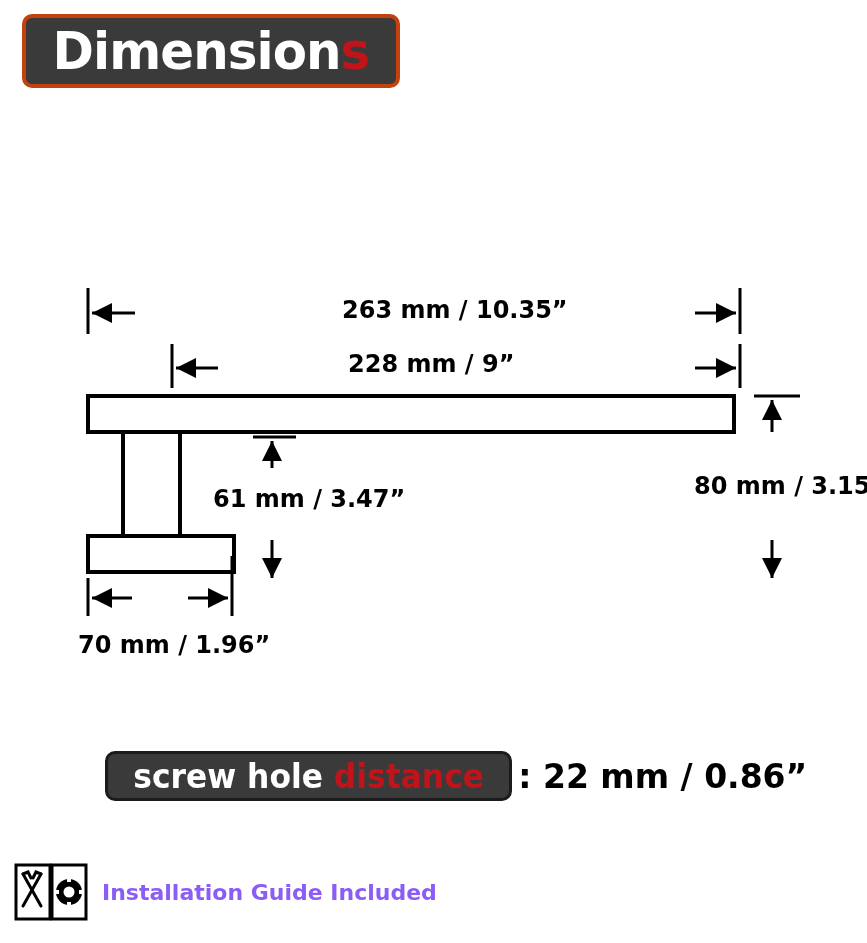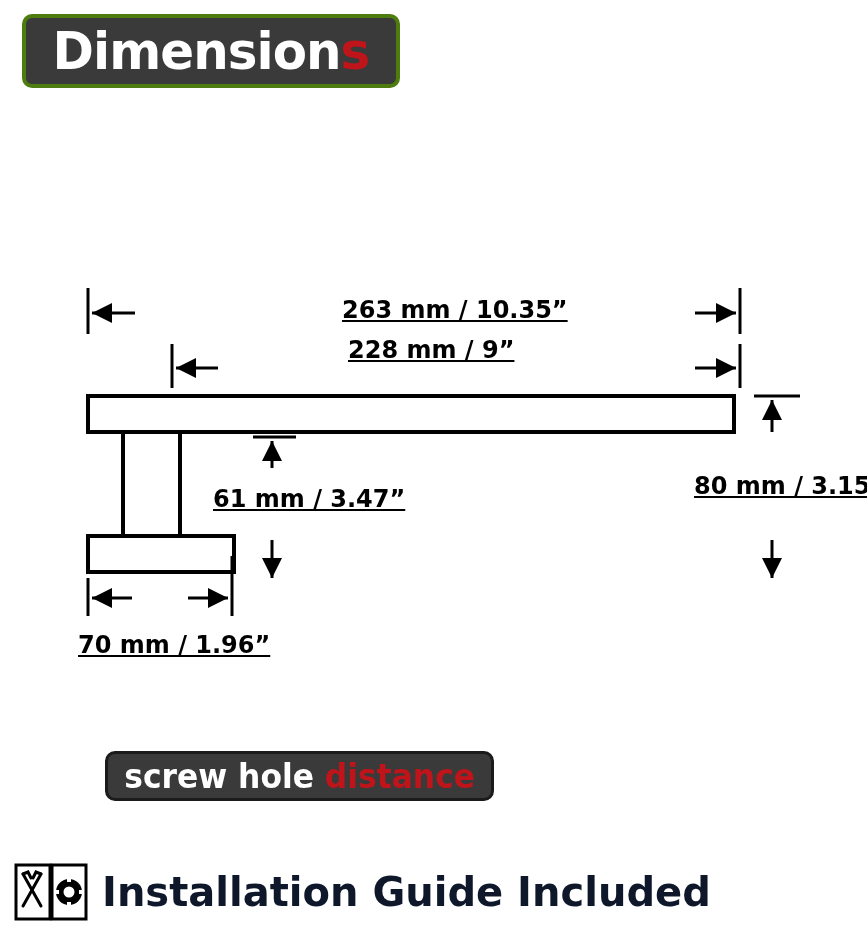--- a/index.html
+++ b/index.html
@@ -17,21 +17,21 @@
   }
 
   
   .title-badge {
     position: absolute;
     left: 22px;
     top: 14px;
     width: 378px;
     height: 74px;
     background: #3a3a3a;
-    border: 4px solid #4d7c0f;
+    border: 4px solid #c2410c;
     border-radius: 10px;
     box-sizing: border-box;
     display: flex;
     align-items: center;
     justify-content: center;
   }
   .title-text {
     font-family: "DejaVu Sans", sans-serif;
     font-weight: bold;
     font-size: 52px;
@@ -55,24 +55,23 @@
   }
 
   
   .dim-label {
     position: absolute;
     font-family: "DejaVu Sans", sans-serif;
     font-weight: bold;
     font-size: 24px;
     color: #000000;
     white-space: nowrap;
-    text-decoration: underline;
   }
   .dim-263 { left: 342px; top: 296px; }
-  .dim-228 { left: 348px; top: 336px; }
+  .dim-228 { left: 348px; top: 350px; }
   .dim-80  { left: 694px; top: 472px; }
   .dim-61  { left: 213px; top: 485px; }
   .dim-50  { left: 78px;  top: 631px; }
 
   
   .screw-row {
     position: absolute;
     left: 105px;
     top: 750px;
     display: flex;
@@ -80,21 +79,21 @@
     height: 52px;
   }
   .screw-badge {
     background: #3a3a3a;
     border: 3px solid #1b1b1b;
     border-radius: 10px;
     height: 50px;
     box-sizing: border-box;
     display: flex;
     align-items: center;
-    padding: 0 7px;
+    padding: 0 16px;
   }
   .screw-badge-text {
     font-family: "DejaVu Sans", sans-serif;
     font-weight: bold;
     font-size: 33px;
     line-height: 1;
     color: #ffffff;
     white-space: nowrap;
     transform: scaleX(0.95);
   }
@@ -117,22 +116,22 @@
     align-items: center;
   }
   .guide-icon {
     width: 74px;
     height: 60px;
     flex: 0 0 auto;
   }
   .guide-text {
     font-family: "DejaVu Sans", sans-serif;
     font-weight: bold;
-    font-size: 40px;
-    color: #0f172a;
+    font-size: 22px;
+    color: #8b5cf6;
     margin-left: 14px;
     white-space: nowrap;
   }
 </style>
 </head>
 <body>
 
 <div class="title-badge">
   <div class="title-text"><span>Dimension</span><span class="accent">s</span></div>
 </div>
@@ -201,20 +200,21 @@
 <div class="dim-label dim-263">263  mm / 10.35”</div>
 <div class="dim-label dim-228">228  mm / 9”</div>
 <div class="dim-label dim-80">80  mm / 3.15”</div>
 <div class="dim-label dim-61">61  mm / 3.47”</div>
 <div class="dim-label dim-50">70  mm / 1.96”</div>
 
 <div class="screw-row">
   <div class="screw-badge">
     <span class="screw-badge-text"><span>screw hole </span><span class="accent">distance</span></span>
   </div>
+  <span class="screw-value">: 22 mm / 0.86”</span>
 </div>
 
 <div class="guide-row">
   <svg class="guide-icon" viewBox="0 0 74 60" aria-hidden="true">
 
     <rect x="2" y="3" width="34" height="54" fill="#ffffff" stroke="#000000" stroke-width="3"></rect>
     <rect x="38" y="3" width="34" height="54" fill="#ffffff" stroke="#000000" stroke-width="3"></rect>
 
     <g stroke="#000000" stroke-width="3" fill="none" stroke-linecap="round">
       <path d="M9 12 L27 44"></path>

